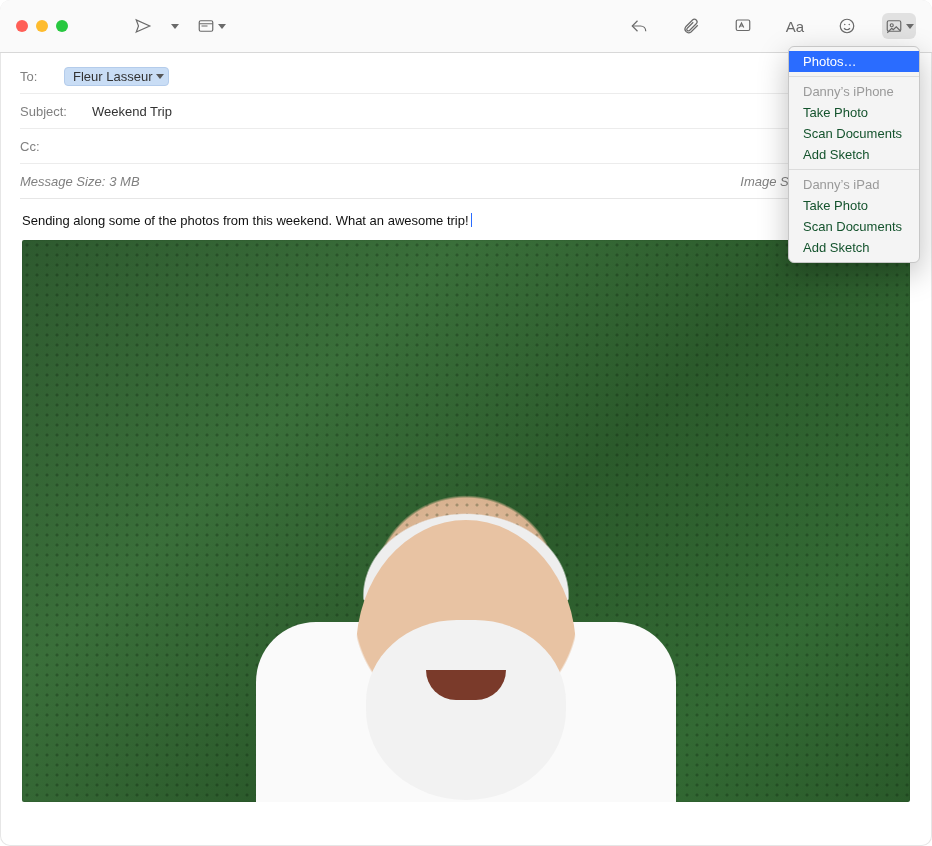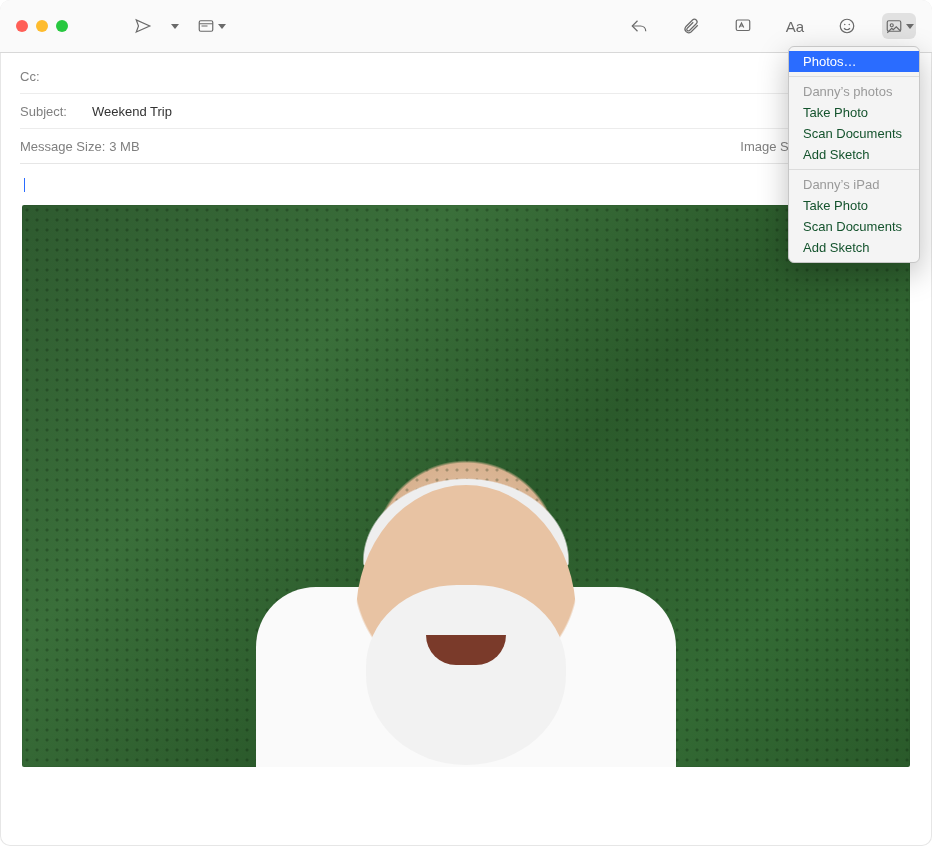--- a/index.html
+++ b/index.html
@@ -45,21 +45,21 @@
     margin-left:3px;
   }
   .tb-btn.active { background:#e1e1e1; }
   .icon-svg{width:18px;height:18px;stroke:#6a6a6a;fill:none;stroke-width:1.6;}
   
   .fields { padding:6px 20px 0 20px; }
   .field-row {
     display:flex; align-items:center; min-height:30px;
     border-bottom:1px solid #ececec; padding:2px 0;
   }
-  .field-row:last-child{ border-bottom:1px solid #e6e6e6; }
+  .field-row:last-child{ border-bottom:1px solid #e6e6e6;font-style:italic; }
   .field-label { color:var(--header-label); min-width:38px; margin-right:6px; }
   .field-label.long { min-width:66px; }
   .field-label.msgsize{ min-width:auto; margin-right:4px;}
   .field-value { color:#333; }
   .recipient-token {
     display:flex; align-items:center; gap:2px;
     background:var(--token-bg); border:1px solid var(--token-border);
     border-radius:4px; padding:1px 4px 1px 8px; color:#333;
   }
   .recipient-token .chev{
@@ -187,54 +187,61 @@
           <rect x="3" y="5" width="18" height="14" rx="2"></rect>
           <circle cx="9" cy="11" r="2"></circle>
           <path d="M21 19l-6-6-4 4-2-2-6 6"></path>
         </svg>
     </div>
   </div>
 </div>
 
 <div class="fields">
   <div class="field-row">
-    <span class="field-label">Cc:</span>
-    <span class="field-value"></span>
+    <span class="field-label">To:</span>
+    <span class="recipient-token">
+      <span>Fleur Lasseur</span>
+      <span class="chev"></span>
+    </span>
   </div>
   <div class="field-row">
     <span class="field-label long">Subject:</span>
     <span class="field-value">Weekend Trip</span>
+  </div>
+  <div class="field-row">
+    <span class="field-label">Cc:</span>
+    <span class="field-value"></span>
   </div>
   <div class="field-row msg-row">
     <span class="field-label msgsize">Message Size:</span>
     <span class="field-value" style="color:#808080;">3 MB</span>
     <div class="right">
       <span class="field-label msgsize">Image Size:</span>
       <div class="dropdown">
         <span>Actual Size</span>
       </div>
     </div>
   </div>
 </div>
 
 <div class="body-area">
-  <span class="cursor"></span>
+  <span class="body-text">Sending along some of the photos from this weekend. What an awesome trip!</span><span class="cursor"></span>
   <div class="photo">
     <div class="shirt"></div>
     <div class="hair"></div>
     <div class="face"></div>
     <div class="beard"></div>
     <div class="mouth"></div>
   </div>
 </div>
 
 <div class="menu">
   <div class="item selected">Photos…</div>
   <div class="sep"></div>
-  <div class="section-label">Danny’s photos</div>
+  <div class="section-label">Danny’s iPhone</div>
   <div class="item">Take Photo</div>
   <div class="item">Scan Documents</div>
   <div class="item">Add Sketch</div>
   <div class="sep"></div>
   <div class="section-label">Danny’s iPad</div>
   <div class="item">Take Photo</div>
   <div class="item">Scan Documents</div>
   <div class="item">Add Sketch</div>
 </div>
 

